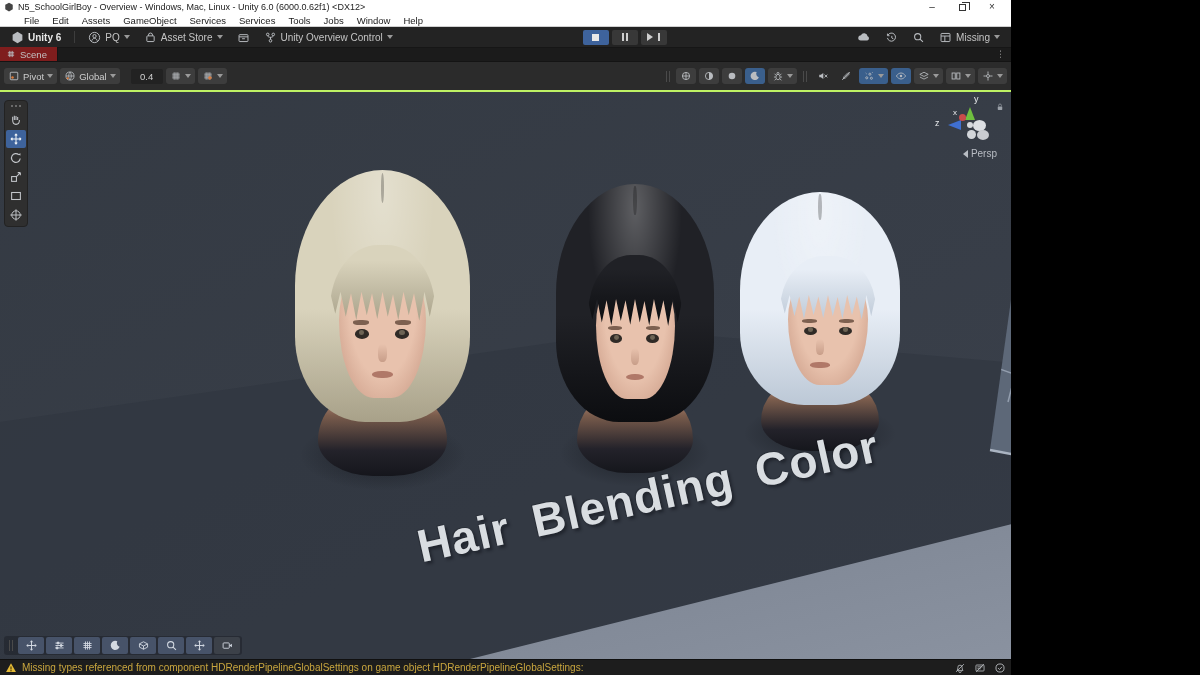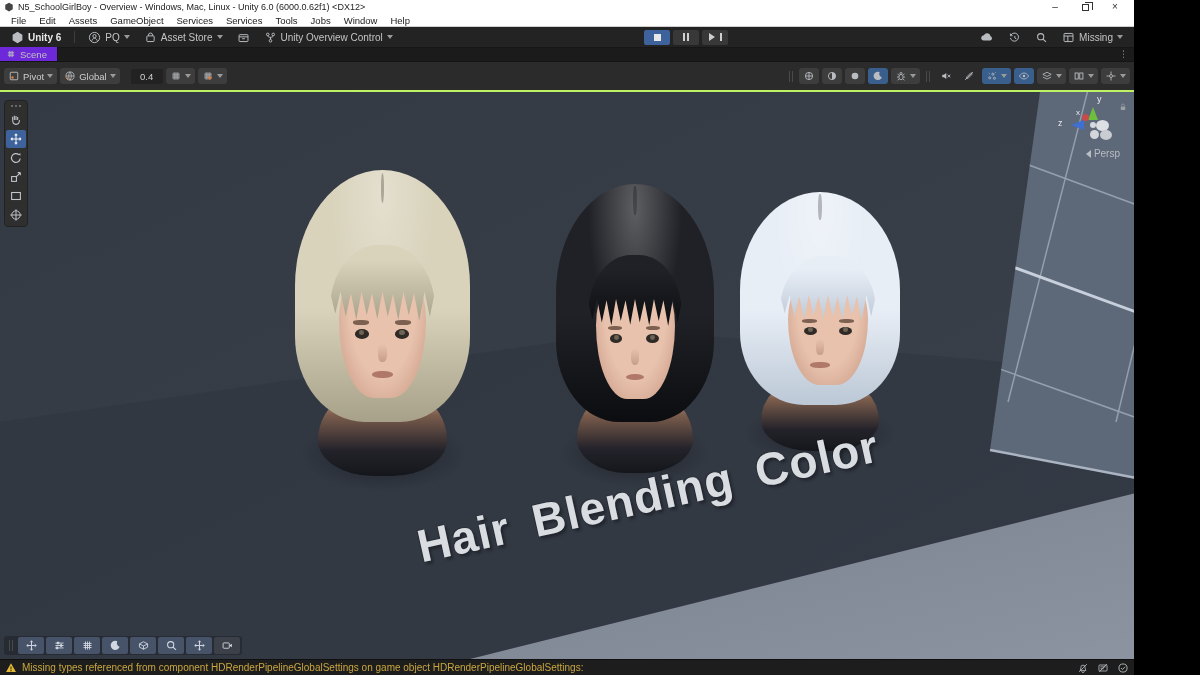--- a/index.html
+++ b/index.html
@@ -1,28 +1,28 @@
 <!DOCTYPE html>
 <html><head>
 <meta charset="utf-8">
 <style>
   *{margin:0;padding:0;box-sizing:border-box}
   html,body{width:1200px;height:675px;overflow:hidden;background:#000;font-family:"Liberation Sans",sans-serif}
-  .app{position:relative;width:1134px;height:675px;display:flex;flex-direction:column}
+  .app{position:relative;width:1011px;height:675px;display:flex;flex-direction:column}
 
   
   .titlebar{height:14px;background:#ffffff;display:flex;align-items:center;padding:0 4px;font-size:9px;color:#222}
   .titlebar .appicon{width:10px;height:10px;margin-right:4px;color:#444}
   .win-controls{margin-left:auto;display:flex;align-items:center;gap:0}
   .win-btn{width:30px;height:14px;display:flex;align-items:center;justify-content:center;color:#333;font-size:10px;line-height:1}
   .restore-glyph{width:7px;height:7px;border:1px solid #333;position:relative}
   .restore-glyph::after{content:"";position:absolute;left:2px;top:-3px;width:7px;height:7px;border:1px solid #333;border-left:none;border-bottom:none}
 
   
-  .menubar{height:13px;background:#ffffff;display:flex;align-items:center;gap:13px;padding:0 11px;font-size:9.5px;color:#1a1a1a;border-bottom:1px solid #d0d0d0}
+  .menubar{height:13px;background:#ffffff;display:flex;align-items:center;gap:13px;padding:0 24px;font-size:9.5px;color:#1a1a1a;border-bottom:1px solid #d0d0d0}
   .menu-item{cursor:default}
 
   
   .toolbar{height:21px;background:#232323;display:flex;padding:0 6px;color:#c4c4c4;font-size:10px;border-bottom:1px solid #161616}
   .tb-left,.tb-right{display:flex;align-items:center;gap:4px}
   .tb-center{flex:1;display:flex;align-items:center;justify-content:center;gap:3px}
   .tb-btn{display:flex;align-items:center;gap:4px;padding:2px 5px;border-radius:3px;color:#c4c4c4}
   .icon{display:inline-flex;align-items:center;justify-content:center;color:#b9bcc0}
   .icon svg{display:block}
   .caret{width:0;height:0;border:3px solid transparent;border-top:4px solid #9a9a9a;margin-top:3px}
@@ -32,21 +32,21 @@
   .stop-sq{width:7px;height:7px;background:#e8e8e8}
   .pause-bars{display:flex;gap:2px}
   .pause-bars i{width:2px;height:8px;background:#cfcfcf}
   .step-g{display:flex;align-items:center;gap:1px}
   .step-tri{width:0;height:0;border:4px solid transparent;border-left:6px solid #cfcfcf}
   .step-bar{width:2px;height:8px;background:#cfcfcf}
   .bold{font-weight:bold;color:#e8e8e8}
 
   
   .tabbar{height:14px;background:#1b1b1b;display:flex;align-items:flex-end;border-bottom:1px solid #141414;position:relative}
-  .tab{height:14px;display:flex;align-items:center;gap:4px;background:#6d28d9;padding:0 10px 0 6px;font-size:9.5px;color:#c2c2c2;border-right:1px solid #141414}
+  .tab{height:14px;display:flex;align-items:center;gap:4px;background:#7f1d1d;padding:0 10px 0 6px;font-size:9.5px;color:#c2c2c2;border-right:1px solid #141414}
   .kebab{position:absolute;right:6px;top:1px;color:#9a9a9a;font-size:9px;letter-spacing:0}
 
   
   .scenebar{height:20px;background:#2b2b2b;display:flex;align-items:center;padding:14px 4px;gap:3px;border-bottom:2px solid #bef264;font-size:9.5px;color:#cccccc}
   .sb-btn{display:flex;align-items:center;gap:3px;background:#3d3d3d;border-radius:3px;padding:1px 4px;height:16px}
   .sb-btn.toggled{background:#3a5f8c}
   .sb-icon-only{background:transparent;color:#8d8d8d}
   .sb-field{background:#222222;border-radius:2px;height:15px;min-width:32px;display:flex;align-items:center;justify-content:center;color:#d0d0d0;margin-left:8px}
   .sb-right{margin-left:auto;display:flex;align-items:center;gap:3px}
   .grip2{display:flex;gap:2px;margin:0 3px}

